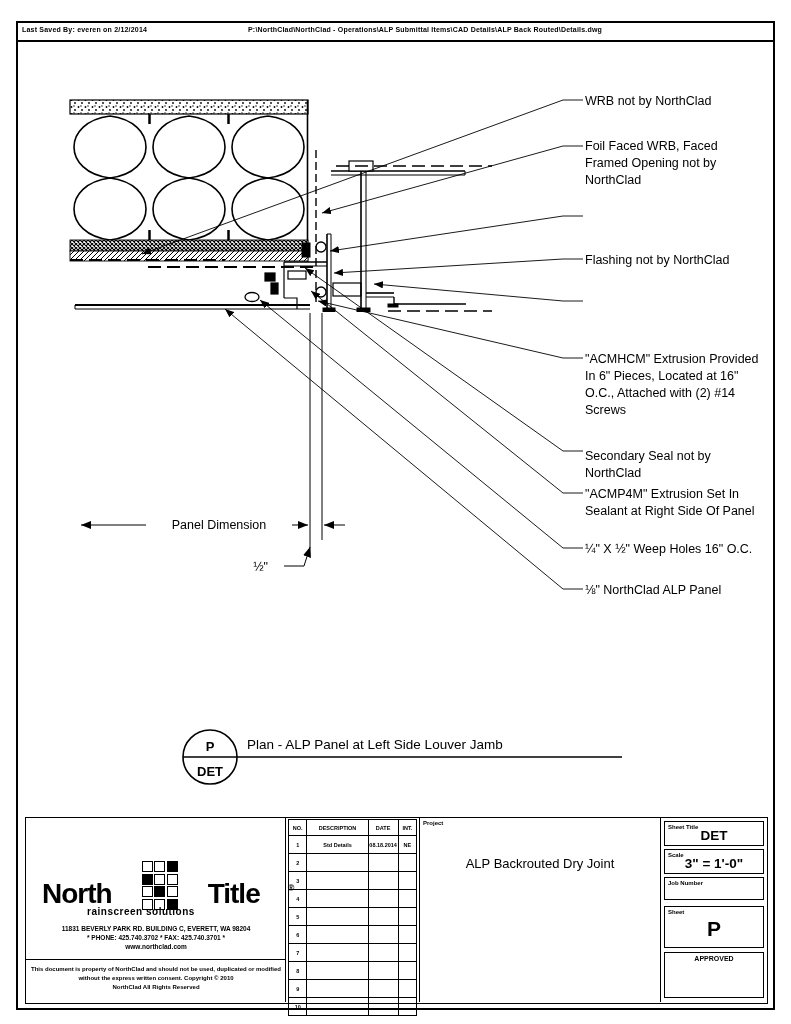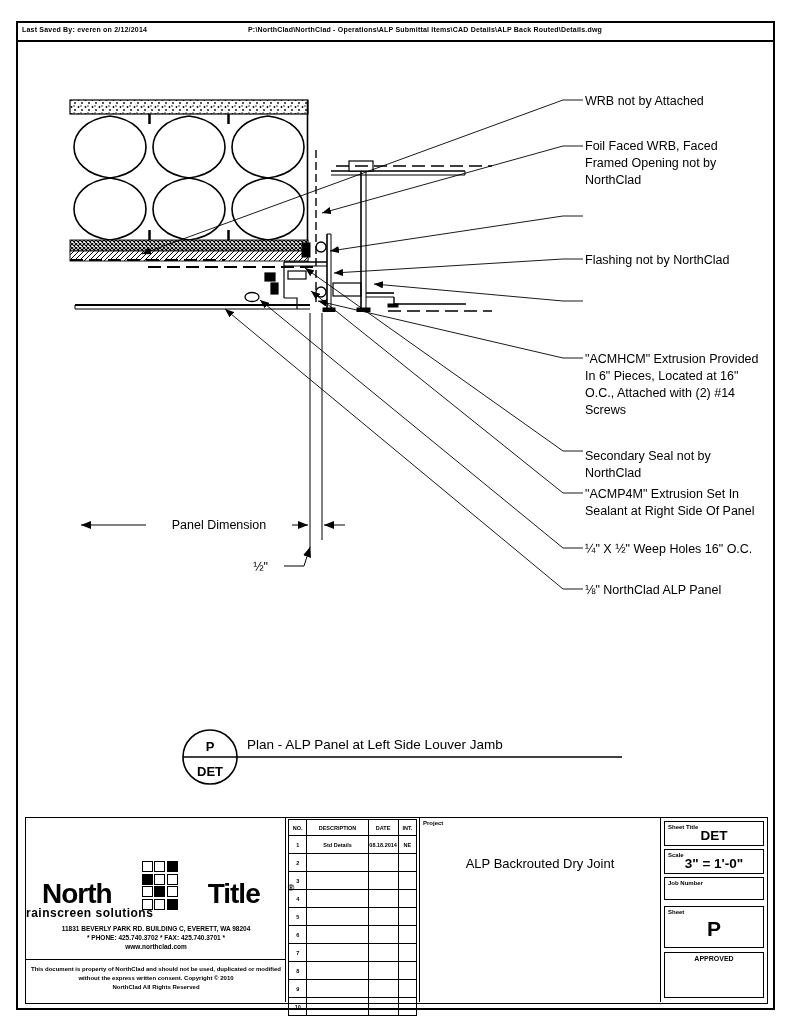--- a/index.html
+++ b/index.html
@@ -20,22 +20,22 @@
           border:1.5px solid #000;box-sizing:border-box;}
   .cell{position:absolute;box-sizing:border-box;}
   .logo-cell{left:0;top:0;width:260px;height:184px;border-right:1.5px solid #000;}
   .logo-row{position:absolute;left:16px;top:40px;display:flex;align-items:flex-end;gap:28px;}
   .logo-word{font-size:28px;font-weight:800;letter-spacing:-1px;line-height:26px;}
   .logo-grid{display:grid;grid-template-columns:repeat(3,11px);grid-auto-rows:11px;
              gap:1.5px;margin:0 2px 0 2px;position:relative;top:3px;}
   .sq{border:1.5px solid #000;box-sizing:border-box;background:#fff;}
   .sq.f{background:#000;}
   .reg{font-size:9px;font-weight:800;vertical-align:top;position:relative;top:-14px;}
-  .tagline{position:absolute;left:0;top:88px;width:230px;text-align:left;
-           font-size:12px;font-weight:bold;letter-spacing:.5px;}
+  .tagline{position:absolute;left:0;top:88px;width:230px;text-align:center;
+           font-size:10px;font-weight:bold;letter-spacing:.5px;}
   .addr{position:absolute;left:0;top:106px;width:260px;text-align:center;
         font-size:6.5px;font-weight:bold;line-height:9px;}
   .copy{position:absolute;left:0;top:141px;width:260px;height:43px;
         border-top:1.5px solid #000;text-align:center;font-size:6px;font-weight:600;
         line-height:9px;padding-top:5px;box-sizing:border-box;}
   
   .rev{position:absolute;left:262px;top:1px;width:129px;height:184px;
        border-collapse:collapse;font-size:5.5px;font-weight:bold;text-align:center;}
   .rev th,.rev td{border:1px solid #000;padding:0;height:17px;overflow:hidden;}
   .rev th{height:15px;}
@@ -188,21 +188,21 @@
 
     <g>
       <circle cx="210" cy="757" r="27" fill="none" stroke="#000" stroke-width="1.6"></circle>
       <line x1="183" y1="757" x2="622" y2="757" stroke="#000" stroke-width="1.4"></line>
       <text x="210" y="751" font-size="13" font-weight="bold" text-anchor="middle" font-family="Liberation Sans, sans-serif">P</text>
       <text x="210" y="776" font-size="13" font-weight="bold" text-anchor="middle" font-family="Liberation Sans, sans-serif">DET</text>
       <text x="247" y="749" font-size="13.5" font-family="Liberation Sans, sans-serif">Plan - ALP Panel at Left Side Louver Jamb</text>
     </g>
   </svg>
 
-  <div class="callout c1">WRB not by Attached</div>
+  <div class="callout c1">WRB not by NorthClad</div>
   <div class="callout c2">Foil Faced WRB, Faced
 Framed Opening not by
 NorthClad</div>
   <div class="callout c4">Flashing not by NorthClad</div>
   <div class="callout c6">"ACMHCM" Extrusion Provided
 In 6" Pieces, Located at 16"
 O.C., Attached with (2) #14
 Screws</div>
   <div class="callout c7">Secondary Seal not by
 NorthClad</div>

